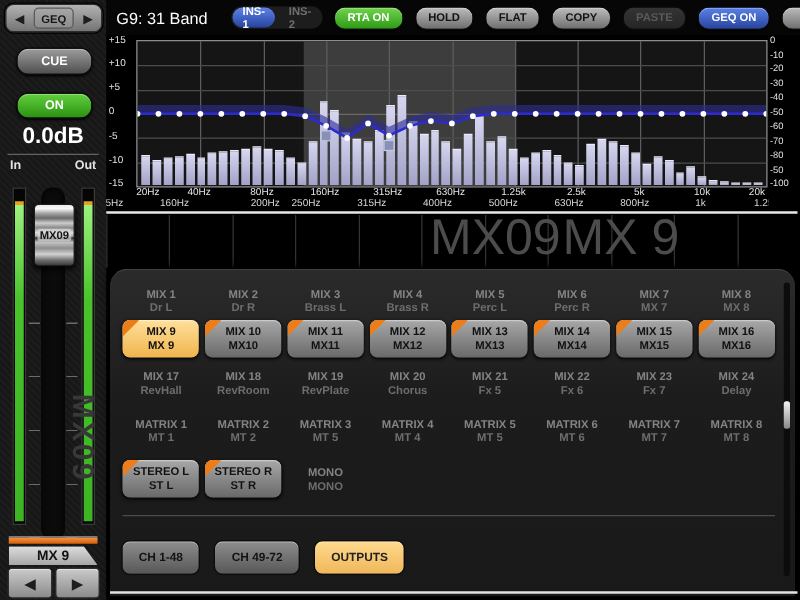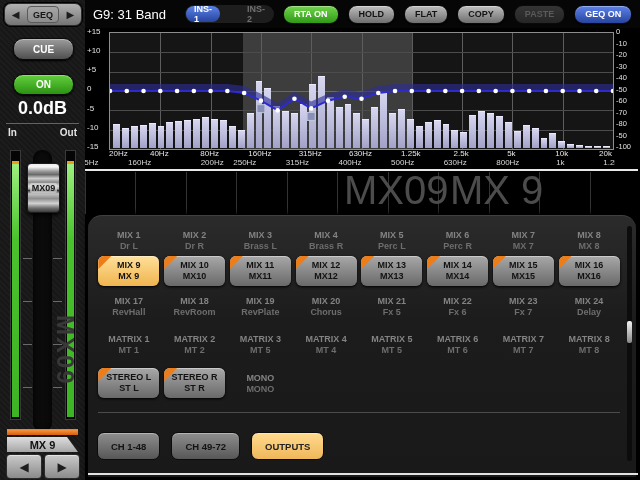--- a/index.html
+++ b/index.html
@@ -11,21 +11,21 @@
     display:flex;align-items:center;gap:9px;padding-left:8px;box-sizing:border-box;}
   .title{color:#fff;font-size:13px;white-space:nowrap;margin-right:10px;}
   .pill{height:17px;border-radius:9px;display:flex;align-items:center;justify-content:center;
     font-size:9px;font-weight:bold;padding:0 10px;border:1px solid #0a0a0a;white-space:nowrap;
     box-shadow:inset 0 1px 0 rgba(255,255,255,.35), 0 1px 1px #000;}
   .pill.gray{background:linear-gradient(#bdbdbd,#6e6e6e);color:#141414;}
   .pill.green{background:linear-gradient(#72d44c,#2e9a16);color:#fff;}
   .pill.blue{background:linear-gradient(#5c82e8,#27449e);color:#fff;}
   .pill.disabled{background:linear-gradient(#343434,#262626);color:#5a5a5a;box-shadow:none;}
   .pill.wide{padding:0 19px;}
-  .ins-wrap{display:flex;background:#1d1d1d;border-radius:10px;padding:1px;gap:19px;}
+  .ins-wrap{display:flex;background:#1d1d1d;border-radius:10px;padding:1px;gap:3px;}
   .ins{height:16px;border-radius:9px;padding:0 8px;font-size:9px;font-weight:bold;
     display:flex;align-items:center;color:#707070;}
   .ins.active{background:linear-gradient(#5c82e8,#27449e);color:#fff;}
 
   
   .sidebar{position:absolute;left:0;top:0;width:85px;height:480px;background:#171717;
     background-image:repeating-linear-gradient(45deg,rgba(255,255,255,.025) 0 2px,transparent 2px 4px);}
   .geq-nav{position:absolute;left:4px;top:3px;width:76px;height:21px;border-radius:7px;
     background:linear-gradient(#b2b2b2,#747474);border:1px solid #2c2c2c;display:flex;align-items:stretch;
     box-shadow:0 0 0 1px #000;}

